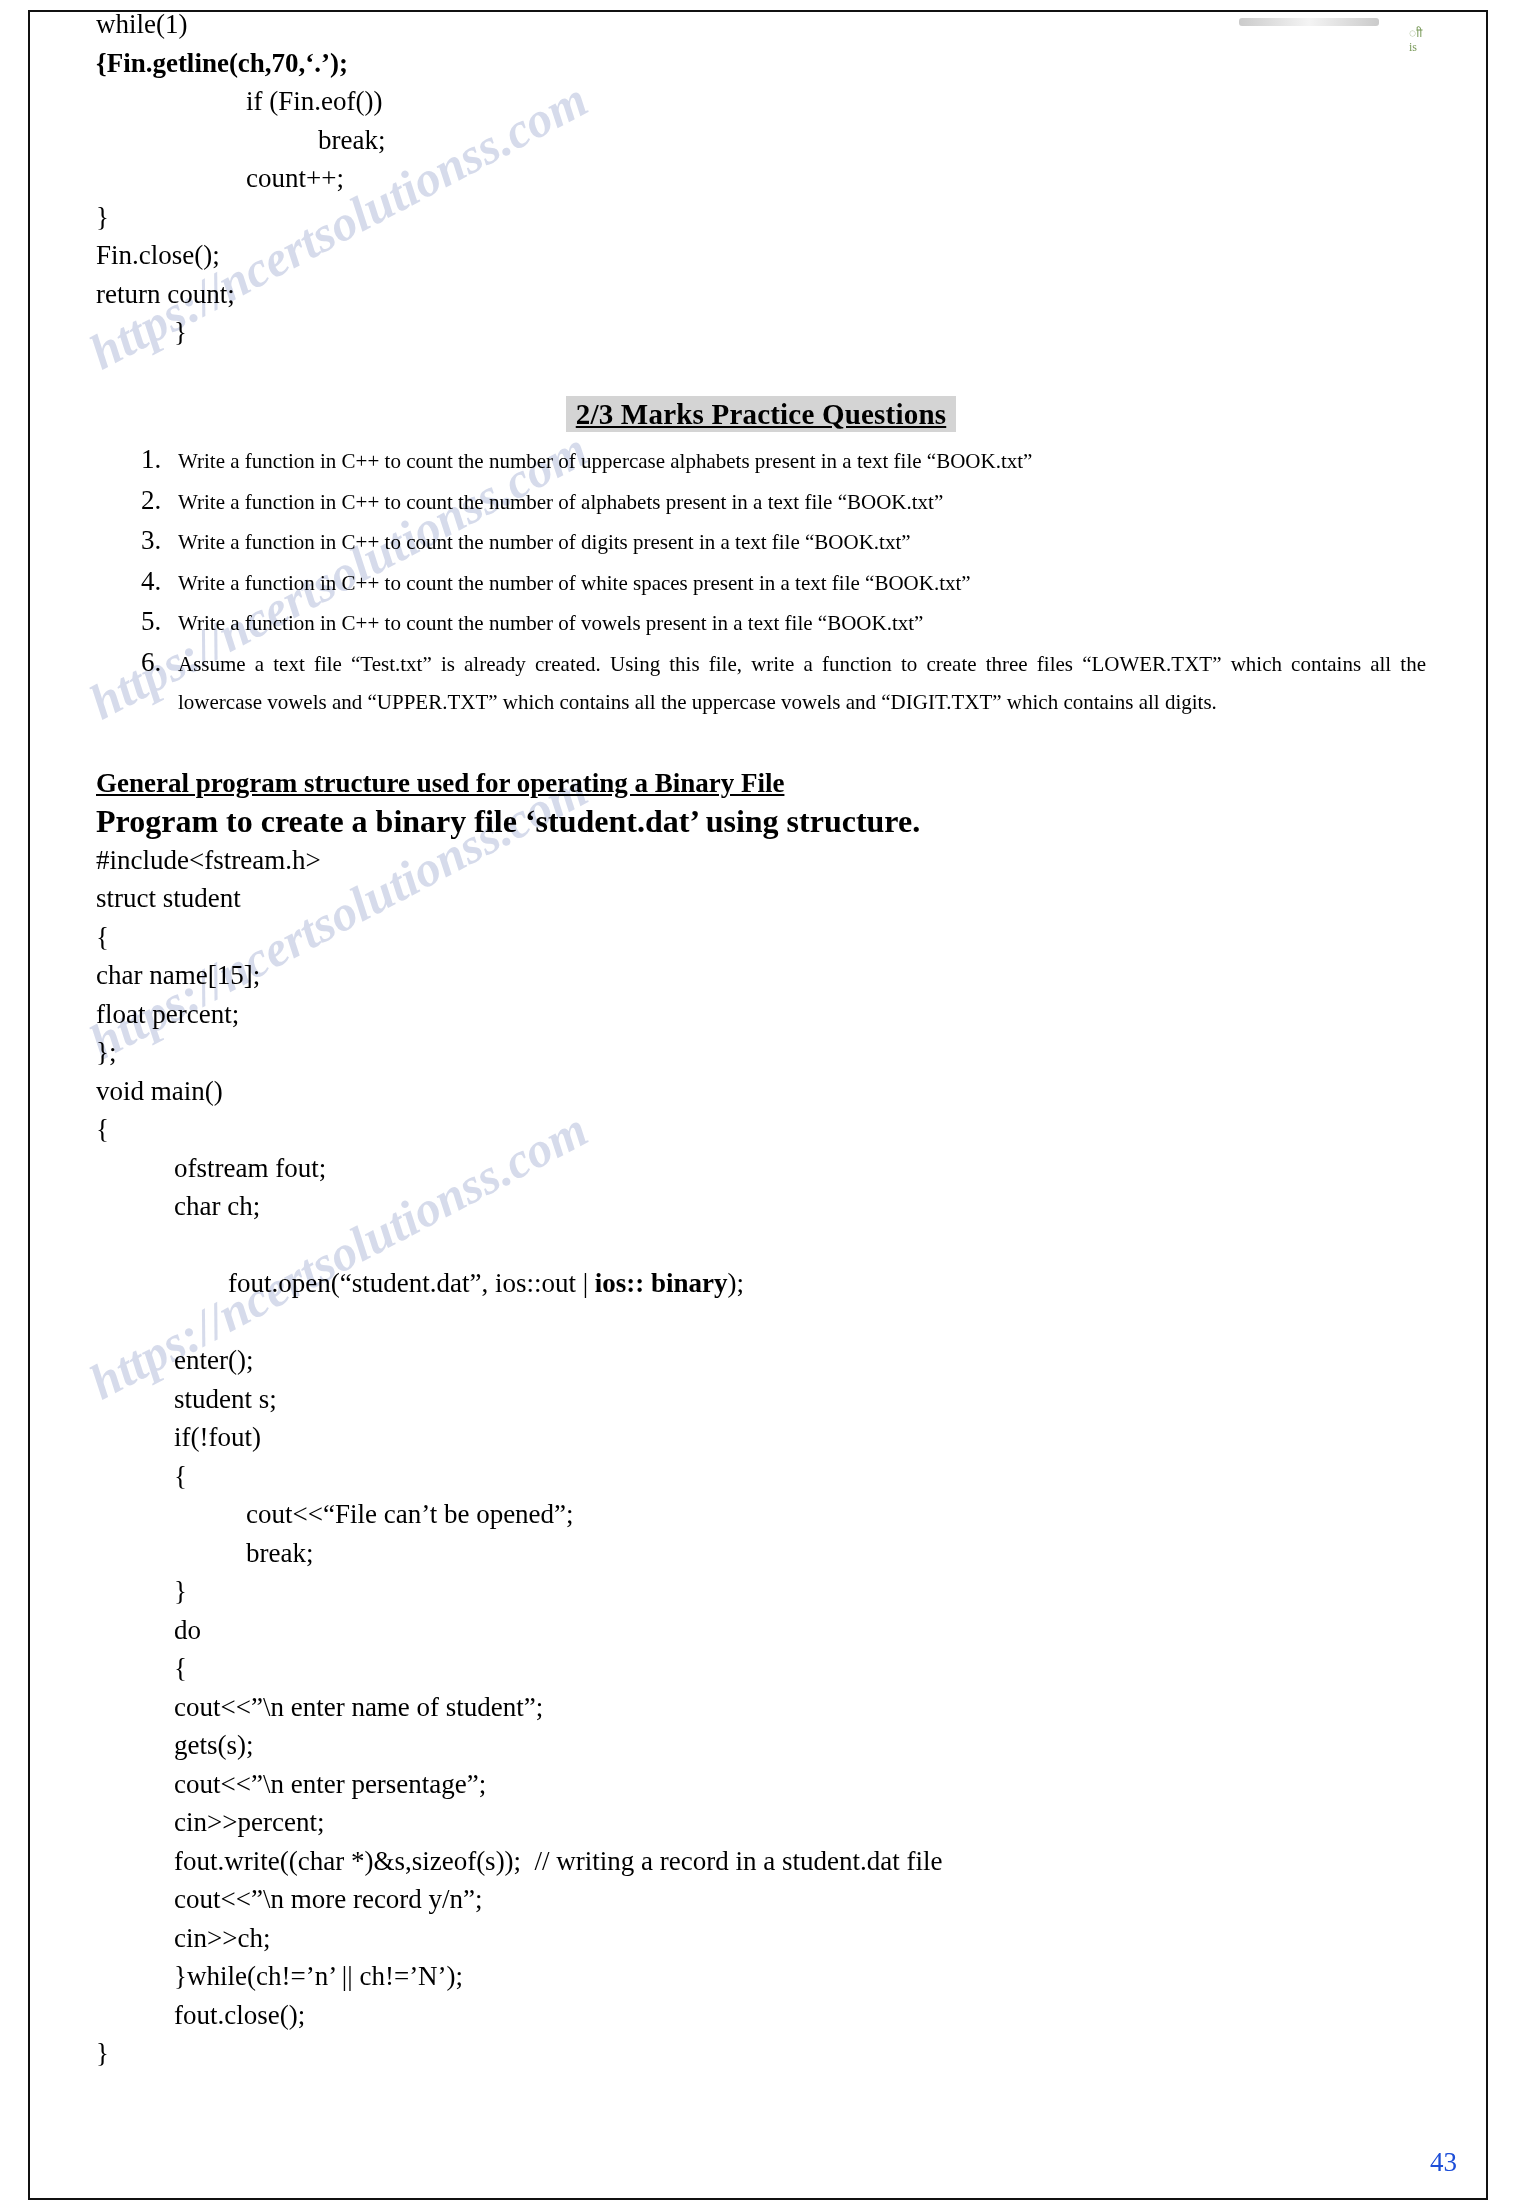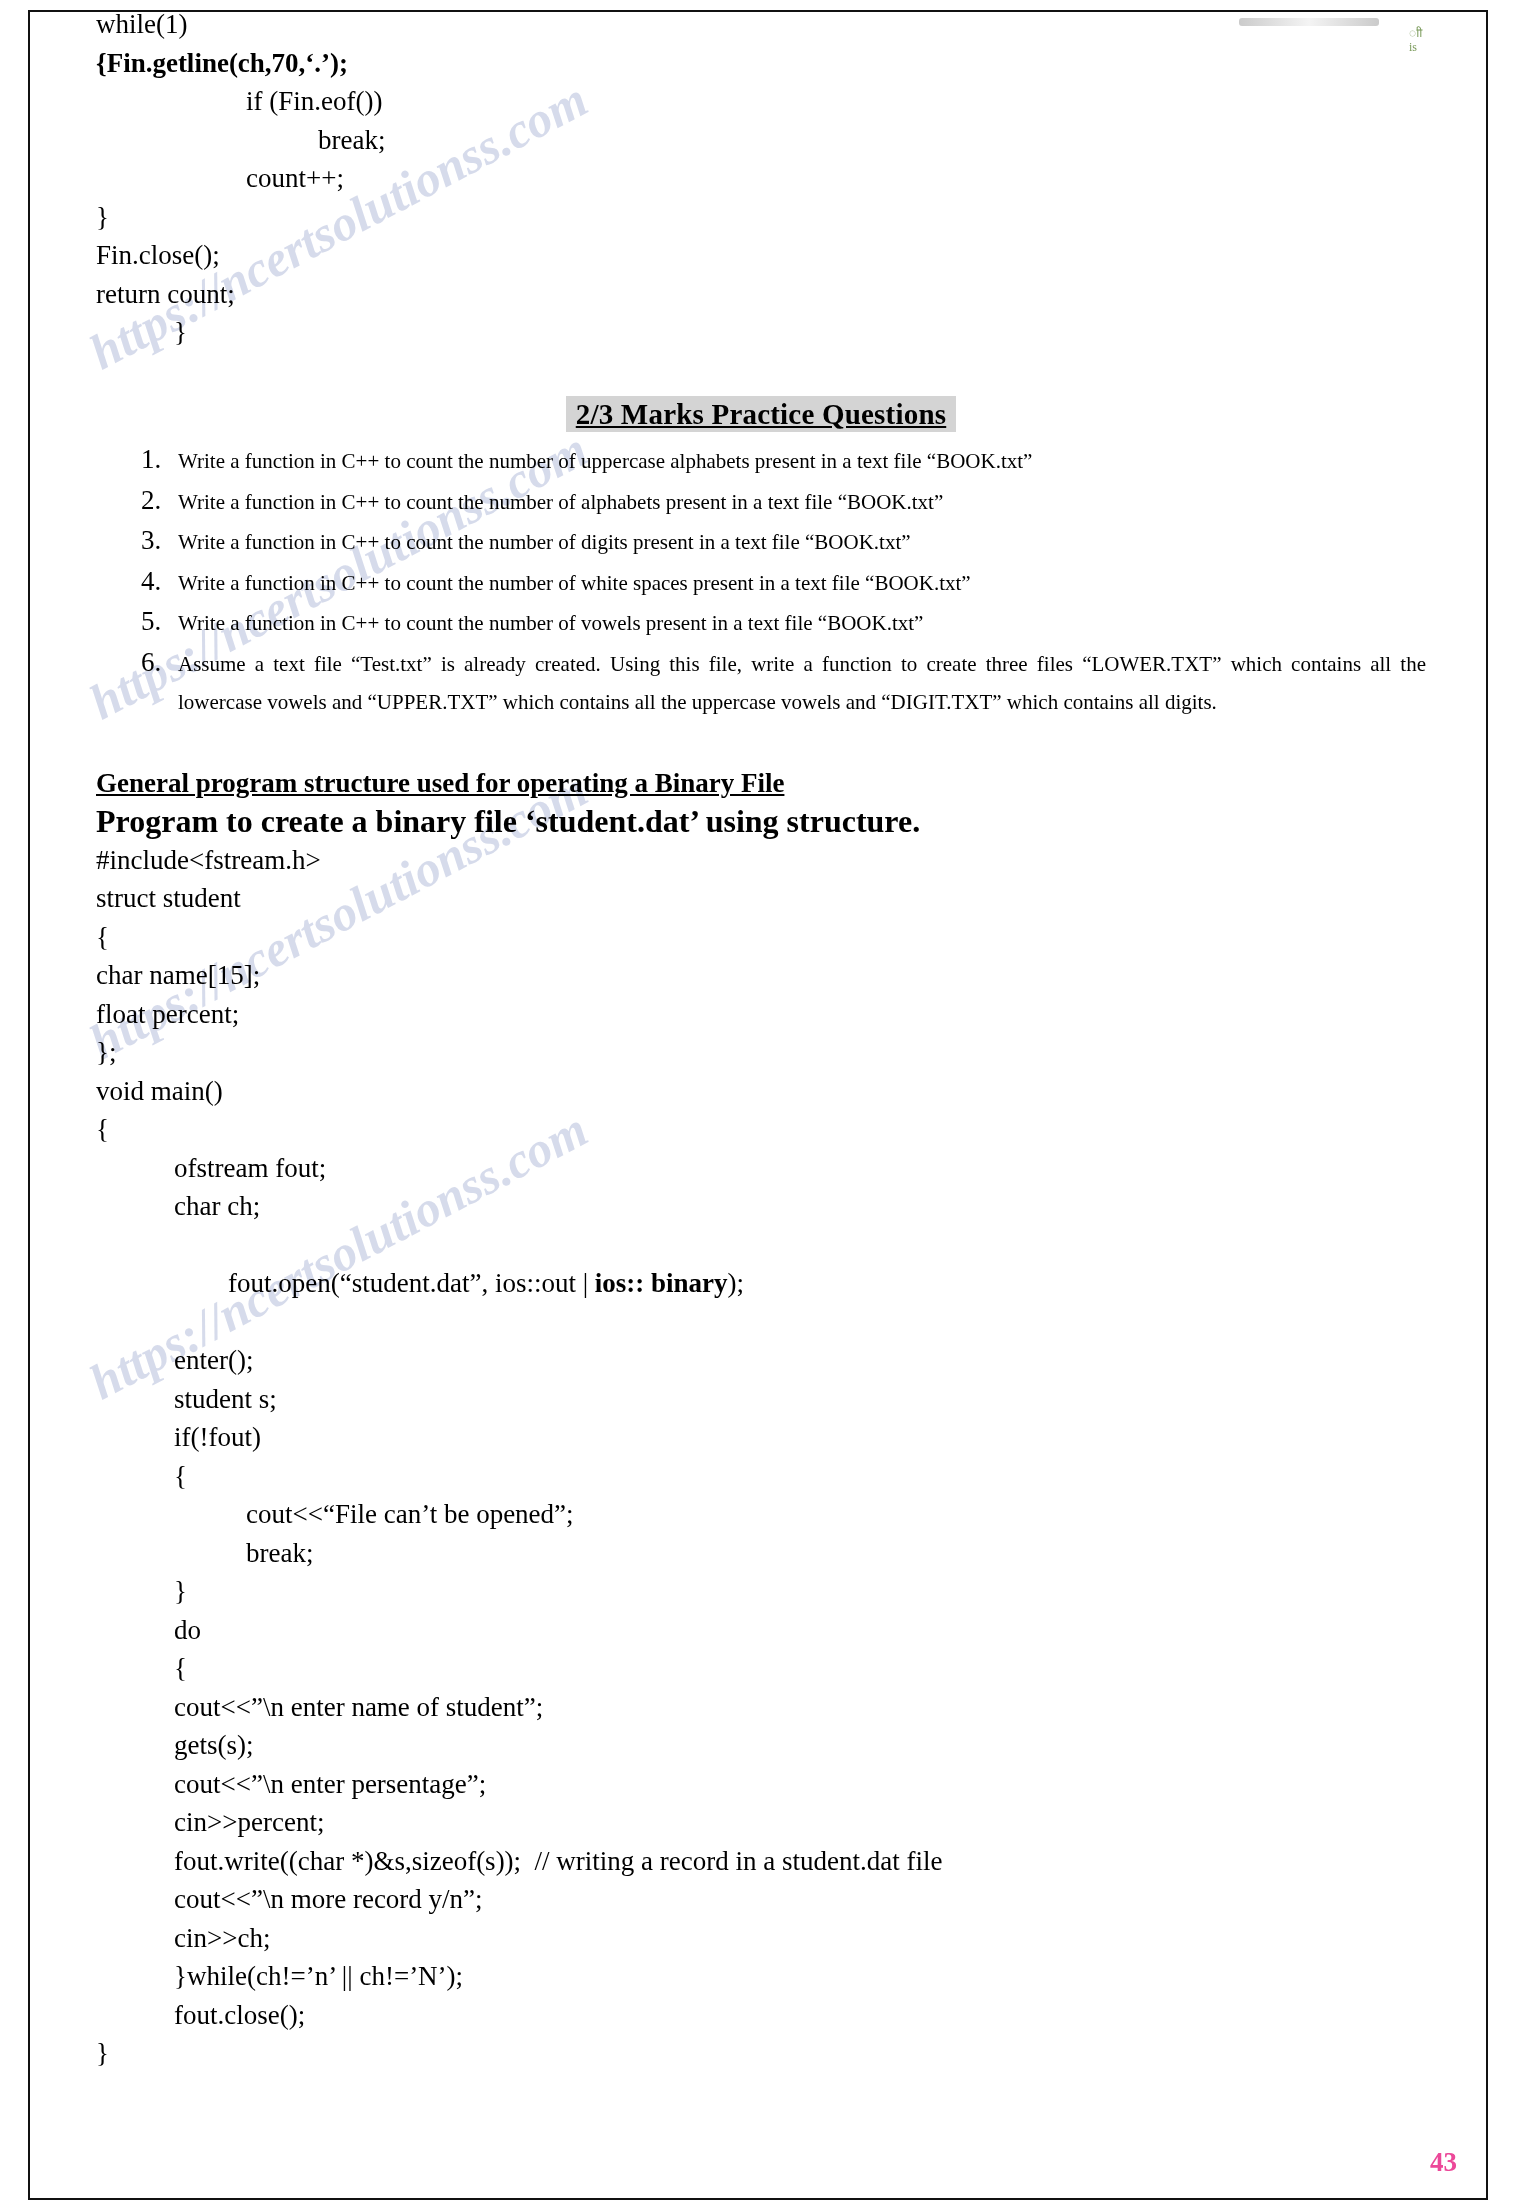--- a/index.html
+++ b/index.html
@@ -133,22 +133,21 @@
     color: #7a9a5a;
     font-family: "Liberation Serif", serif;
     line-height: 14px;
   }
 
   .page-number {
     position: absolute;
     right: 62px;
     bottom: 34px;
     font-size: 27px;
-    color: #ec4899;
-    font-weight: bold;
+    color: #1d4ed8;
   }
 </style>
 </head>
 <body>
 
 <div class="page">
 
   <div class="page-border"></div>
 
   <div class="corner-mark">

